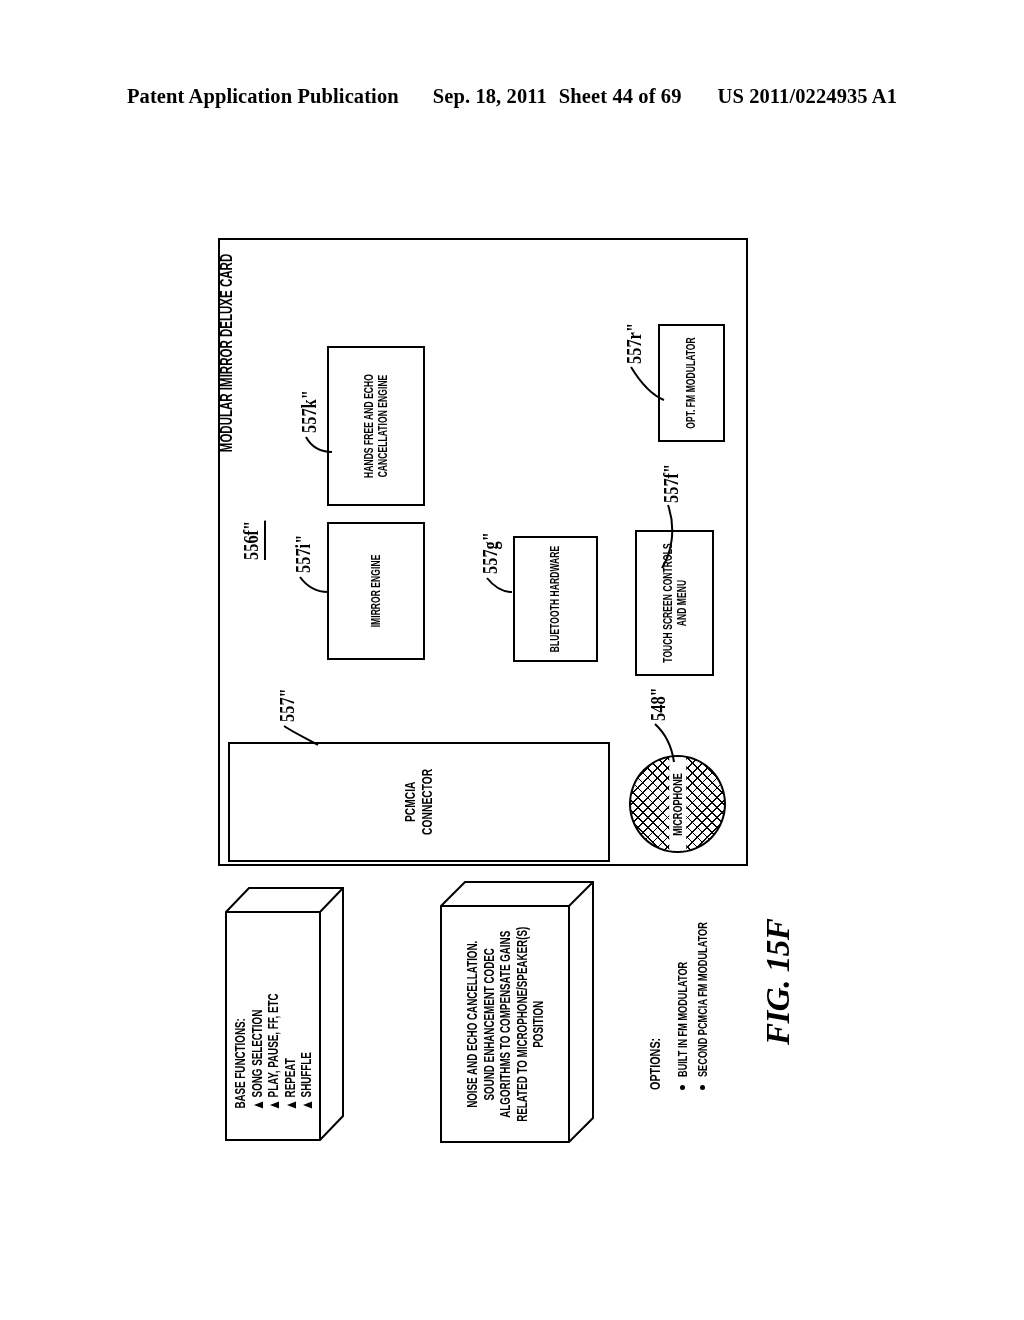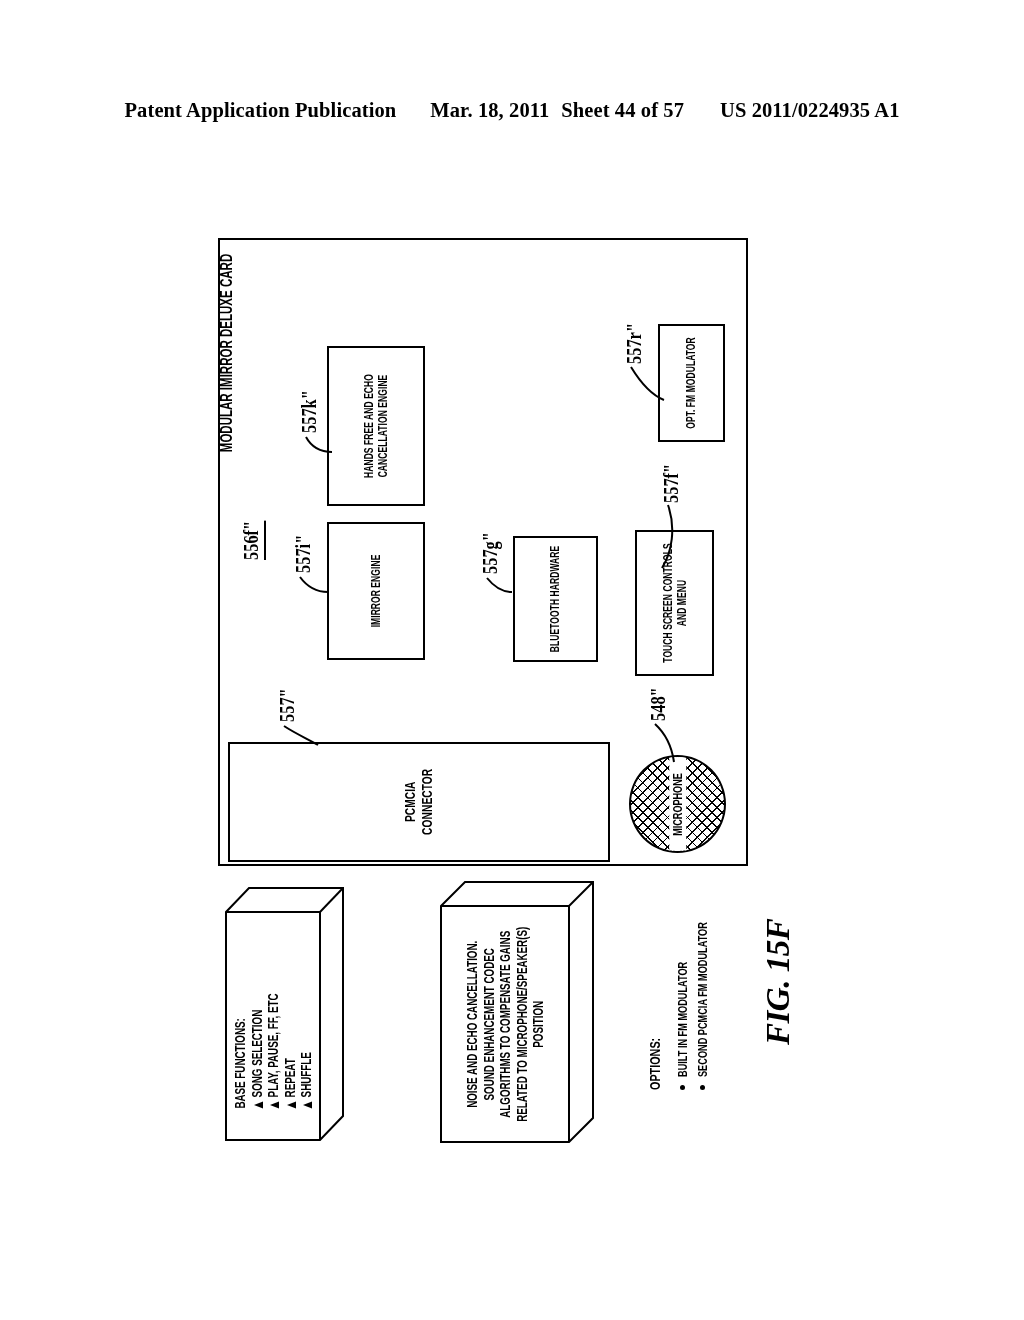--- a/index.html
+++ b/index.html
@@ -8,21 +8,21 @@
     background:#ffffff;
     font-family:"Liberation Serif", serif;
     color:#000;
     position:relative;
     overflow:hidden;
   }
   .page{position:absolute;inset:0;}
 
   
   .hdr{
-    position:absolute;top:99px;left:0;width:1024px;
+    position:absolute;top:85px;left:0;width:1024px;
     display:flex;justify-content:center;align-items:baseline;
     font-family:"Liberation Serif", serif;
     font-weight:bold;font-size:20.5px;
     letter-spacing:.1px;
     white-space:nowrap;
   }
   .hdr span{display:inline-block;}
   .hdr .gap1{width:34px;}
   .hdr .gap2{width:12px;}
   .hdr .gap3{width:36px;}
@@ -185,23 +185,23 @@
   }
 </style>
 </head>
 <body>
 
 <div class="page">
 
   <div class="hdr">
     <span>Patent Application Publication</span>
     <span class="gap1"></span>
-    <span>Mar. 18, 2011</span>
+    <span>Sep. 18, 2011</span>
     <span class="gap2"></span>
-    <span>Sheet 44 of 57</span>
+    <span>Sheet 44 of 69</span>
     <span class="gap3"></span>
     <span>US 2011/0224935 A1</span>
   </div>
 
   <div class="frame">
 
     <div class="box" id="box-hands-free">
       <div class="txt">
         <span class="l">HANDS FREE AND ECHO</span>
         <span class="l">CANCELLATION ENGINE</span>

